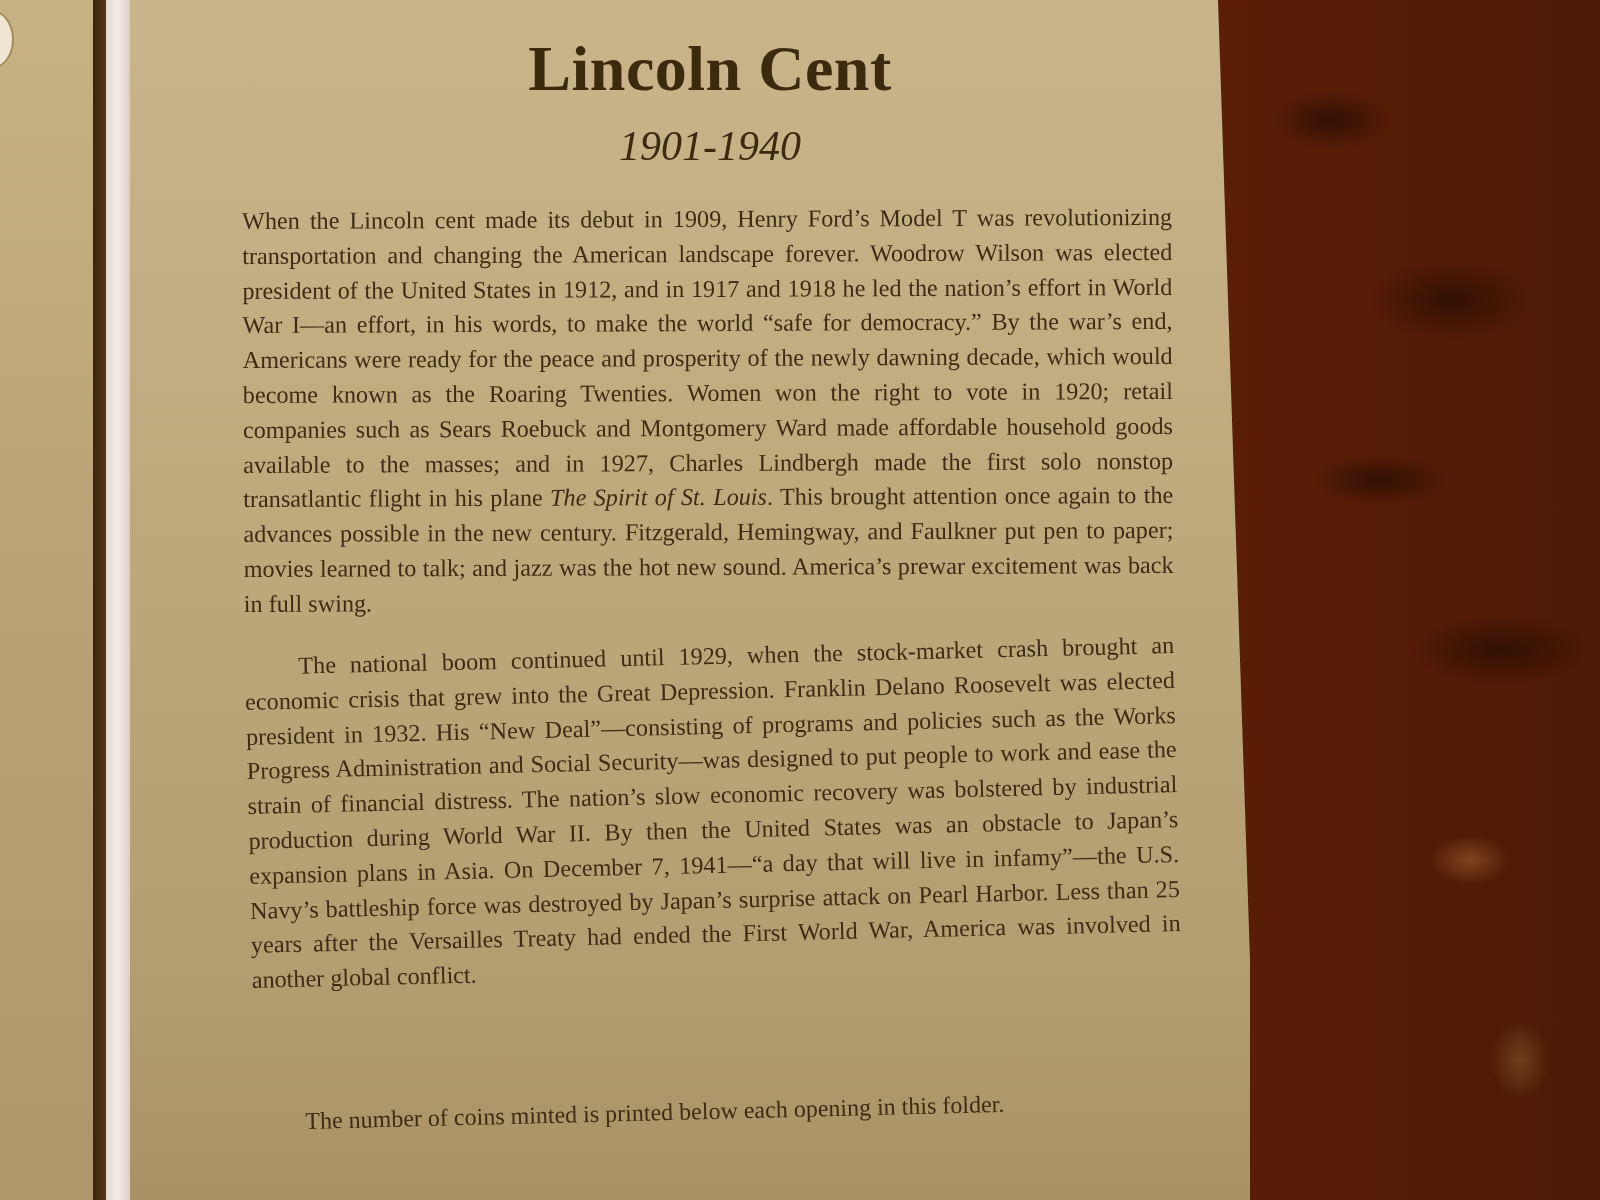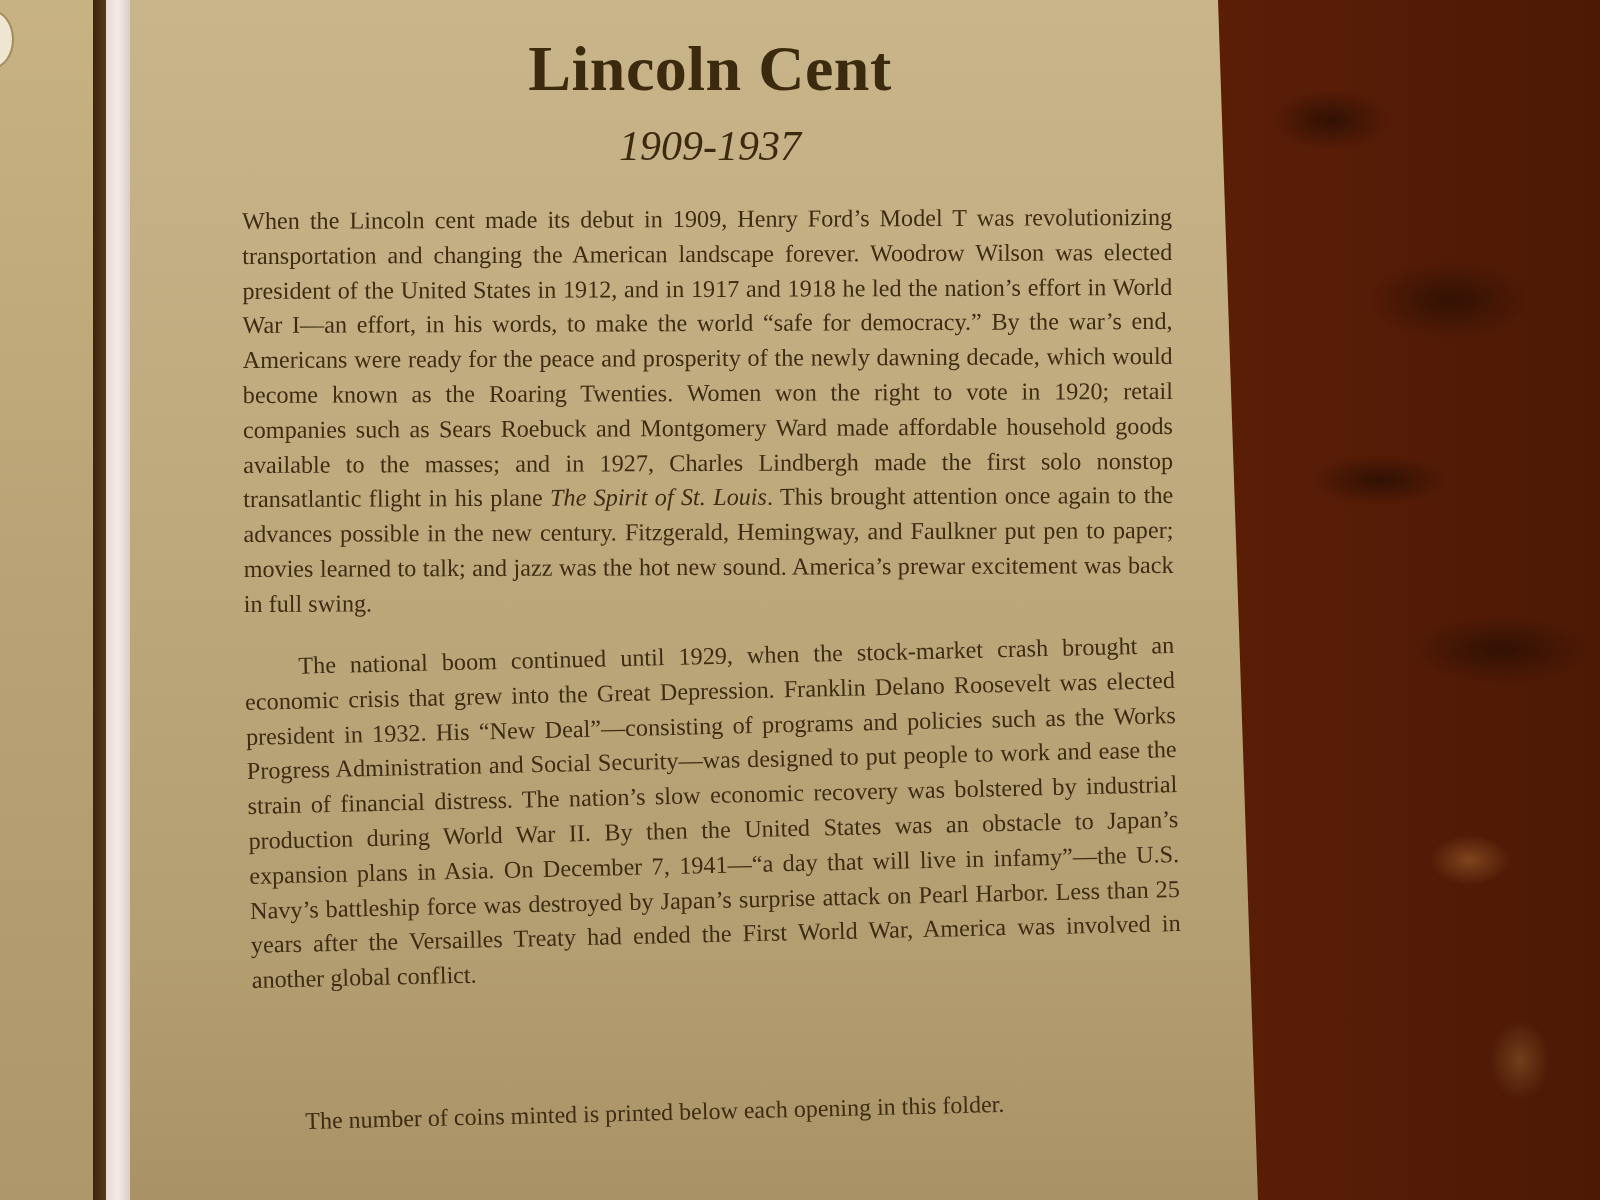--- a/index.html
+++ b/index.html
@@ -59,21 +59,20 @@
       background: linear-gradient(90deg, #e8dad5, #f3ebe7 50%, #dcccc6);
     }
     .card {
       position: absolute;
       left: 130px;
       top: 0;
       width: 1120px;
       height: 1200px;
       background: linear-gradient(180deg, #c9b58a 0%, #bfaa7e 40%, #b39e72 80%, #a89266 100%);
       clip-path: polygon(0 0, 1088px 0, 1128px 1200px, 0 1200px);
-      padding-left: 14px;
     }
     .title {
       position: absolute;
       left: 0;
       width: 1160px;
       top: 32px;
       text-align: center;
       font-family: "Liberation Serif", "DejaVu Serif", serif;
       font-weight: bold;
       font-size: 64px;
@@ -132,21 +131,21 @@
 
 <div class="scene">
   <div class="left-page">
     <div class="left-page-circle"></div>
   </div>
   <div class="spine-shadow"></div>
   <div class="spine-strip"></div>
 
   <div class="card">
     <div class="title">Lincoln Cent</div>
-    <div class="subtitle">1909-1937</div>
+    <div class="subtitle">1901-1940</div>
 
     <div class="body-text">
       <p class="para1">
         <span>When the Lincoln cent made its debut in 1909, Henry Ford’s Model T was revolutionizing transportation and changing the American landscape forever. Woodrow Wilson was elected president of the United States in 1912, and in 1917 and 1918 he led the nation’s effort in World War I—an effort, in his words, to make the world “safe for democracy.” By the war’s end, Americans were ready for the peace and prosperity of the newly dawning decade, which would become known as the Roaring Twenties. Women won the right to vote in 1920; retail companies such as Sears Roebuck and Montgomery Ward made affordable household goods available to the masses; and in 1927, Charles Lindbergh made the first solo nonstop transatlantic flight in his plane </span><em>The Spirit of St. Louis</em><span>. This brought attention once again to the advances possible in the new century. Fitzgerald, Hemingway, and Faulkner put pen to paper; movies learned to talk; and jazz was the hot new sound. America’s prewar excitement was back in full swing.</span>
       </p>
       <p class="para2">
         <span>The national boom continued until 1929, when the stock-market crash brought an economic crisis that grew into the Great Depression. Franklin Delano Roosevelt was elected president in 1932. His “New Deal”—consisting of programs and policies such as the Works Progress Administration and Social Security—was designed to put people to work and ease the strain of financial distress. The nation’s slow economic recovery was bolstered by industrial production during World War II. By then the United States was an obstacle to Japan’s expansion plans in Asia. On December 7, 1941—“a day that will live in infamy”—the U.S. Navy’s battleship force was destroyed by Japan’s surprise attack on Pearl Harbor. Less than 25 years after the Versailles Treaty had ended the First World War, America was involved in another global conflict.</span>
       </p>
     </div>
 

